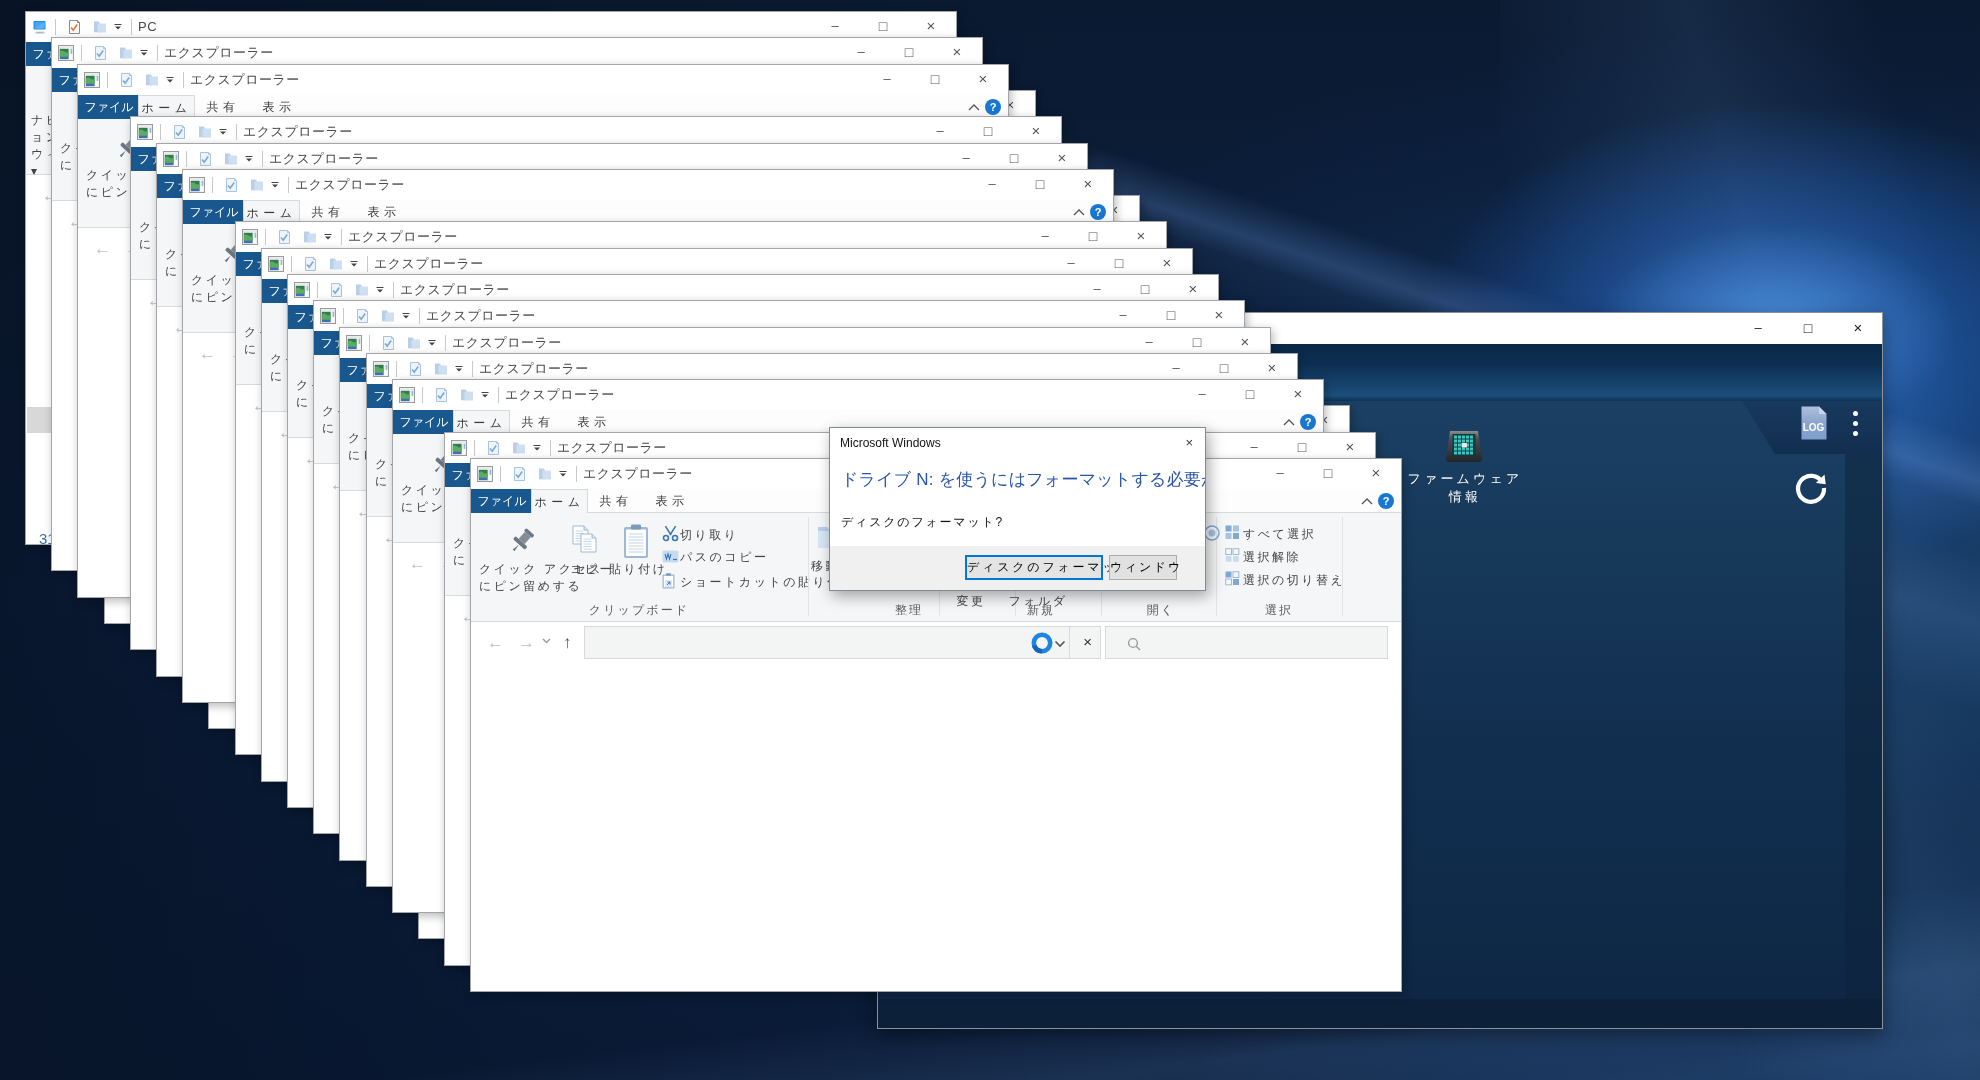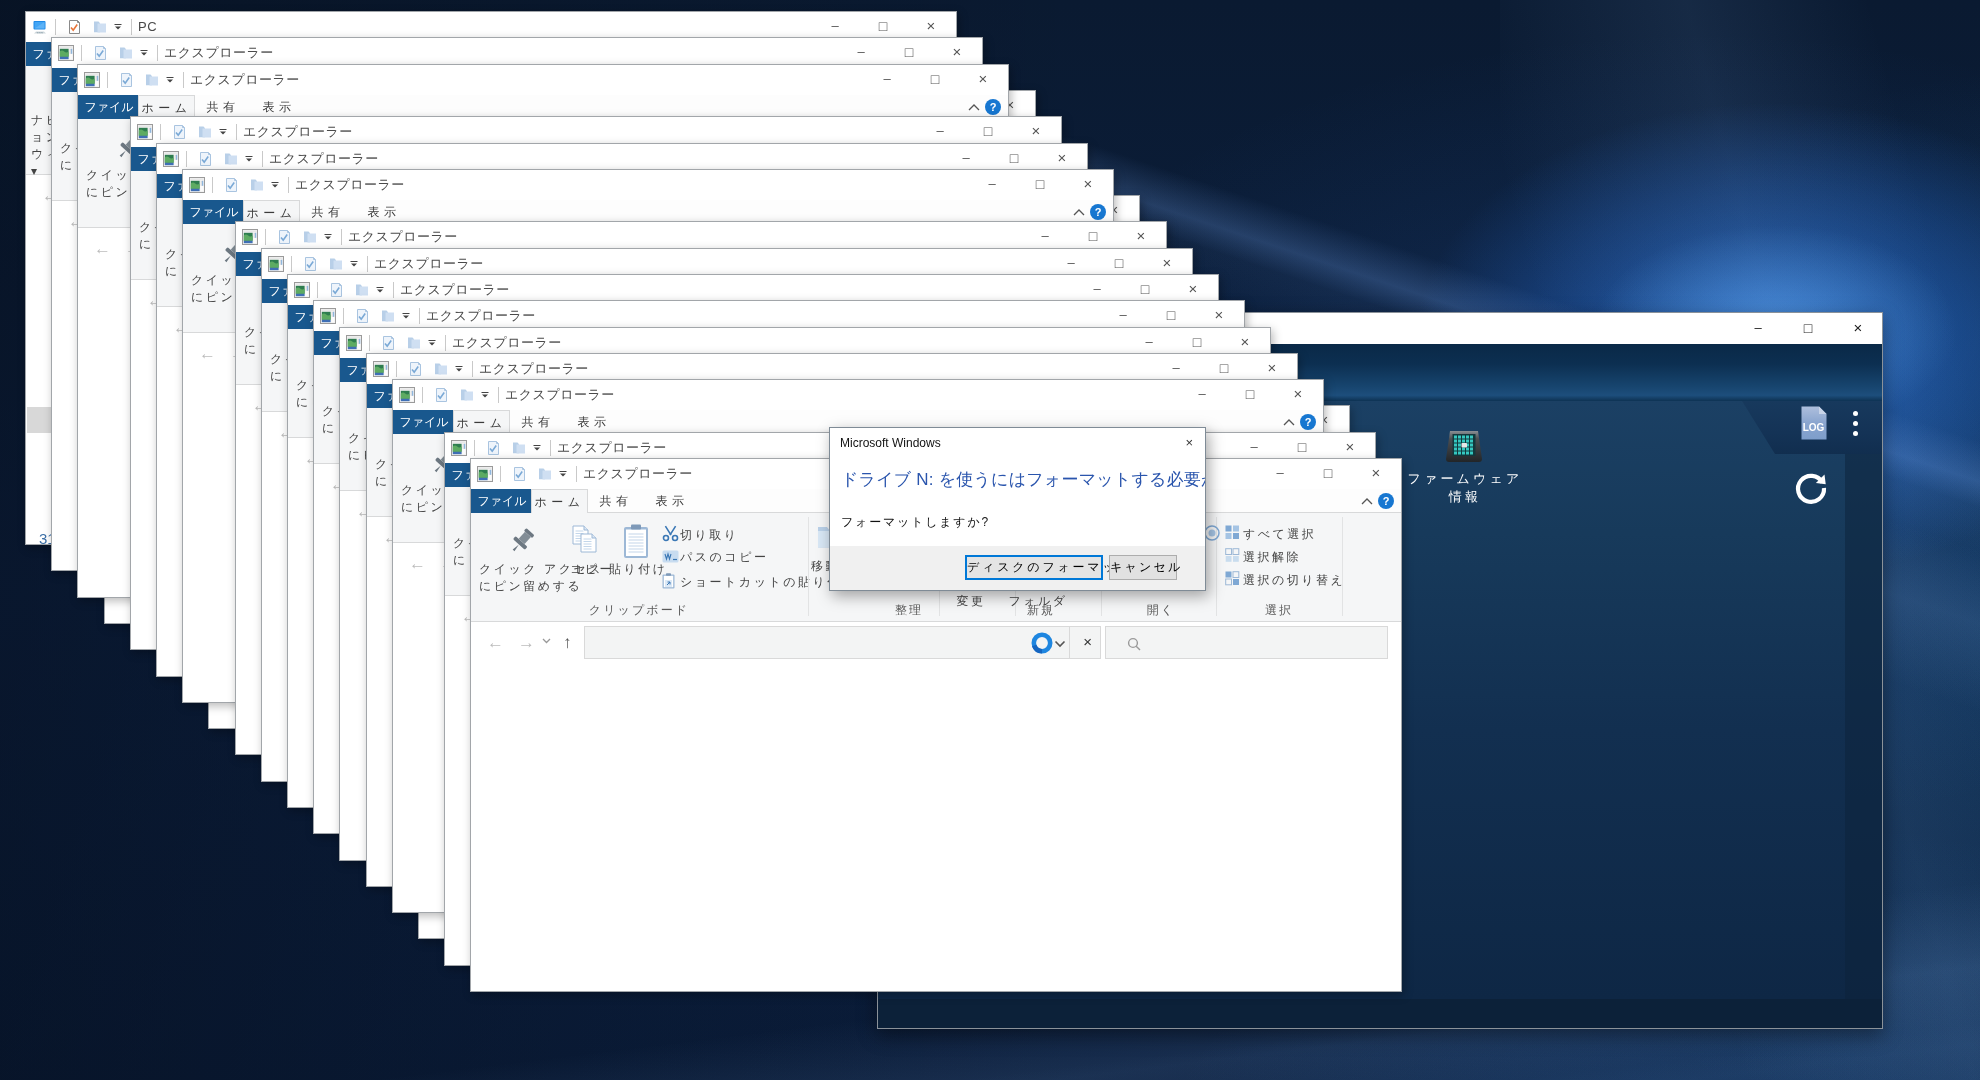--- a/index.html
+++ b/index.html
@@ -2874,17 +2874,17 @@
           <path d="M9.2 9.2 L13 13" stroke="#9a9a9a" stroke-width="1.4"></path>
         </svg></div>
 </div>
   <div class="cont"></div>
 </div>
 
 <div id="dlg">
   <div class="dt">Microsoft Windows</div>
   <div class="dx">×</div>
   <div class="dmsg">ドライブ N: を使うにはフォーマットする必要があります。</div>
-  <div class="dsub">フォーマットしますか?</div>
+  <div class="dsub">ディスクのフォーマット?</div>
   <div class="dbtns">
       <div class="db1">ディスクのフォーマット</div>
-      <div class="db2">キャンセル</div>
+      <div class="db2">ウィンドウ</div>
     </div>
 </div>
 </body></html>

